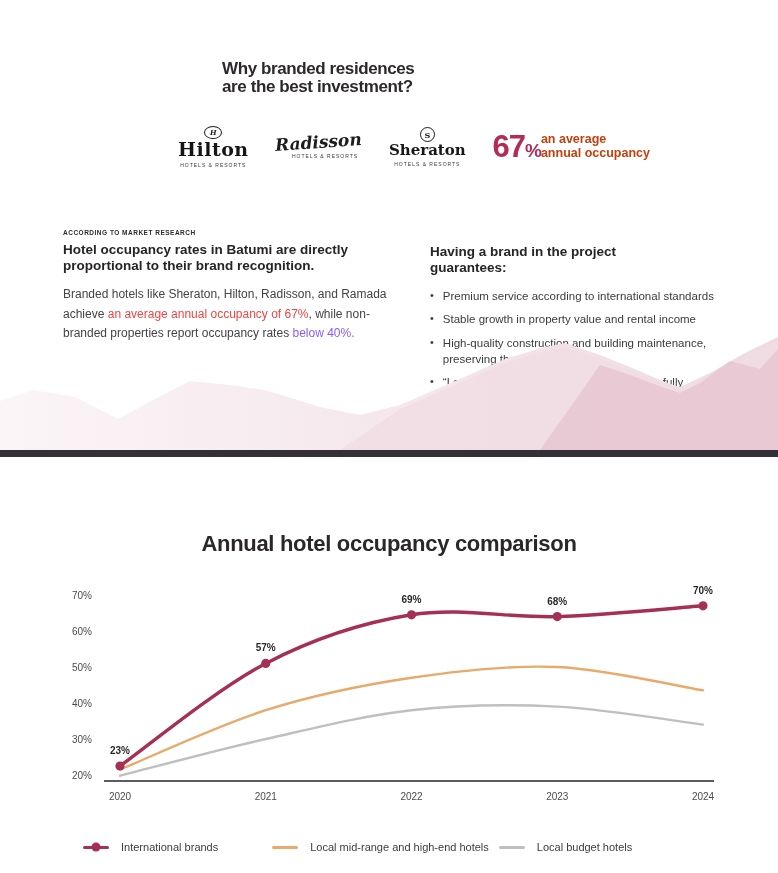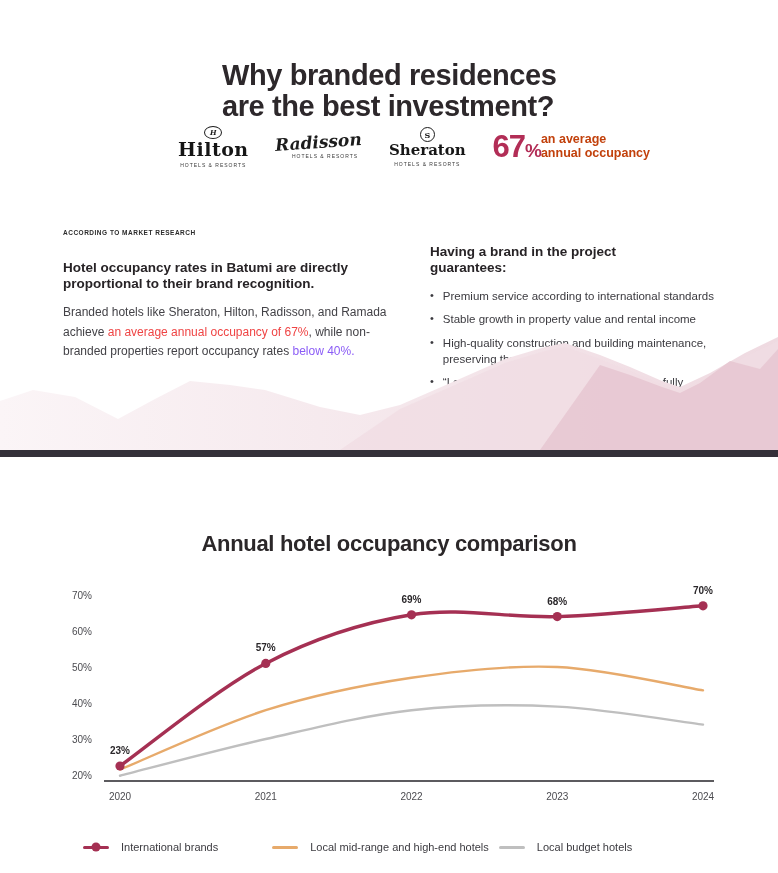--- a/index.html
+++ b/index.html
@@ -1,21 +1,21 @@
 <!DOCTYPE html>
 <html><head>
 <meta charset="utf-8">
 <style>
   html,body{margin:0;padding:0;background:#ffffff;}
   .page{position:relative;width:778px;height:873px;background:#ffffff;overflow:hidden;
         font-family:"Liberation Sans",sans-serif;color:#2d2a2c;}
 
   
   .hero-title{position:absolute;left:222px;top:60px;margin:0;white-space:pre-line;
-    font-size:29px;line-height:1.07;font-weight:800;letter-spacing:-0.4px;color:#2d282b;}
+    font-size:17px;line-height:1.07;font-weight:800;letter-spacing:-0.4px;color:#2d282b;}
 
   .brands-row{position:absolute;left:178px;top:126px;width:472px;display:flex;
     align-items:center;justify-content:space-between;}
   .brand{display:flex;flex-direction:column;align-items:center;}
   .emblem{display:flex;align-items:center;justify-content:center;border:1.2px solid #1c1c1c;
     color:#1c1c1c;font-family:"DejaVu Serif",serif;}
   .hilton-mark{width:16px;height:11px;border-radius:50%;font-size:7px;font-style:italic;font-weight:700;margin-bottom:1px;}
   .hilton-name{font-family:"DejaVu Serif",serif;font-size:19px;font-weight:600;letter-spacing:.5px;color:#151515;line-height:1.05;}
   .brand-sub{font-size:5px;letter-spacing:1px;color:#3a3a3a;margin-top:2px;white-space:nowrap;}
   .radisson-name{font-family:"DejaVu Serif",serif;font-style:italic;font-weight:700;font-size:17px;
@@ -28,21 +28,21 @@
   .ramada-name{font-size:11px;letter-spacing:3px;font-weight:600;color:#45434a;line-height:1;}
   .ramada-swoosh{margin-top:-1px;}
   .stat{display:flex;align-items:center;}
   .stat-value{font-size:31px;font-weight:800;color:#b22d56;line-height:1;letter-spacing:-1px;}
   .stat-pct{font-size:19px;font-weight:800;color:#b22d56;}
   .stat-label{white-space:pre-line;font-size:12.5px;font-weight:700;color:#c2410c;line-height:1.08;}
 
   
   .research{position:absolute;left:63px;top:229px;width:330px;}
   .eyebrow{font-size:6.5px;font-weight:700;letter-spacing:.5px;color:#2b2b2b;}
-  .research-heading{margin:24px 0 0 0;font-size:13.5px;font-weight:800;line-height:1.2;color:#272326;width:310px;}
+  .research-heading{margin:6px 0 0 0;font-size:13.5px;font-weight:800;line-height:1.2;color:#272326;width:310px;}
   .research-body{margin:11px 0 0 0;font-size:12px;line-height:1.62;color:#434247;width:328px;}
   .hl{color:#ef4444;}
   .muted{color:#8b5cf6;}
 
   .guarantees{position:absolute;left:430px;top:244px;width:312px;}
   .guarantees-heading{margin:0;white-space:pre-line;font-size:13.5px;font-weight:800;line-height:1.2;color:#272326;}
   .guarantees-list{list-style:none;margin:12px 0 0 0;padding:0;}
   .guarantees-list li{display:flex;gap:9px;font-size:11.5px;line-height:1.4;color:#3b3a3f;margin-bottom:7px;}
   .guarantees-list .dot{color:#3b3a3f;font-size:11px;line-height:1.45;}
 

